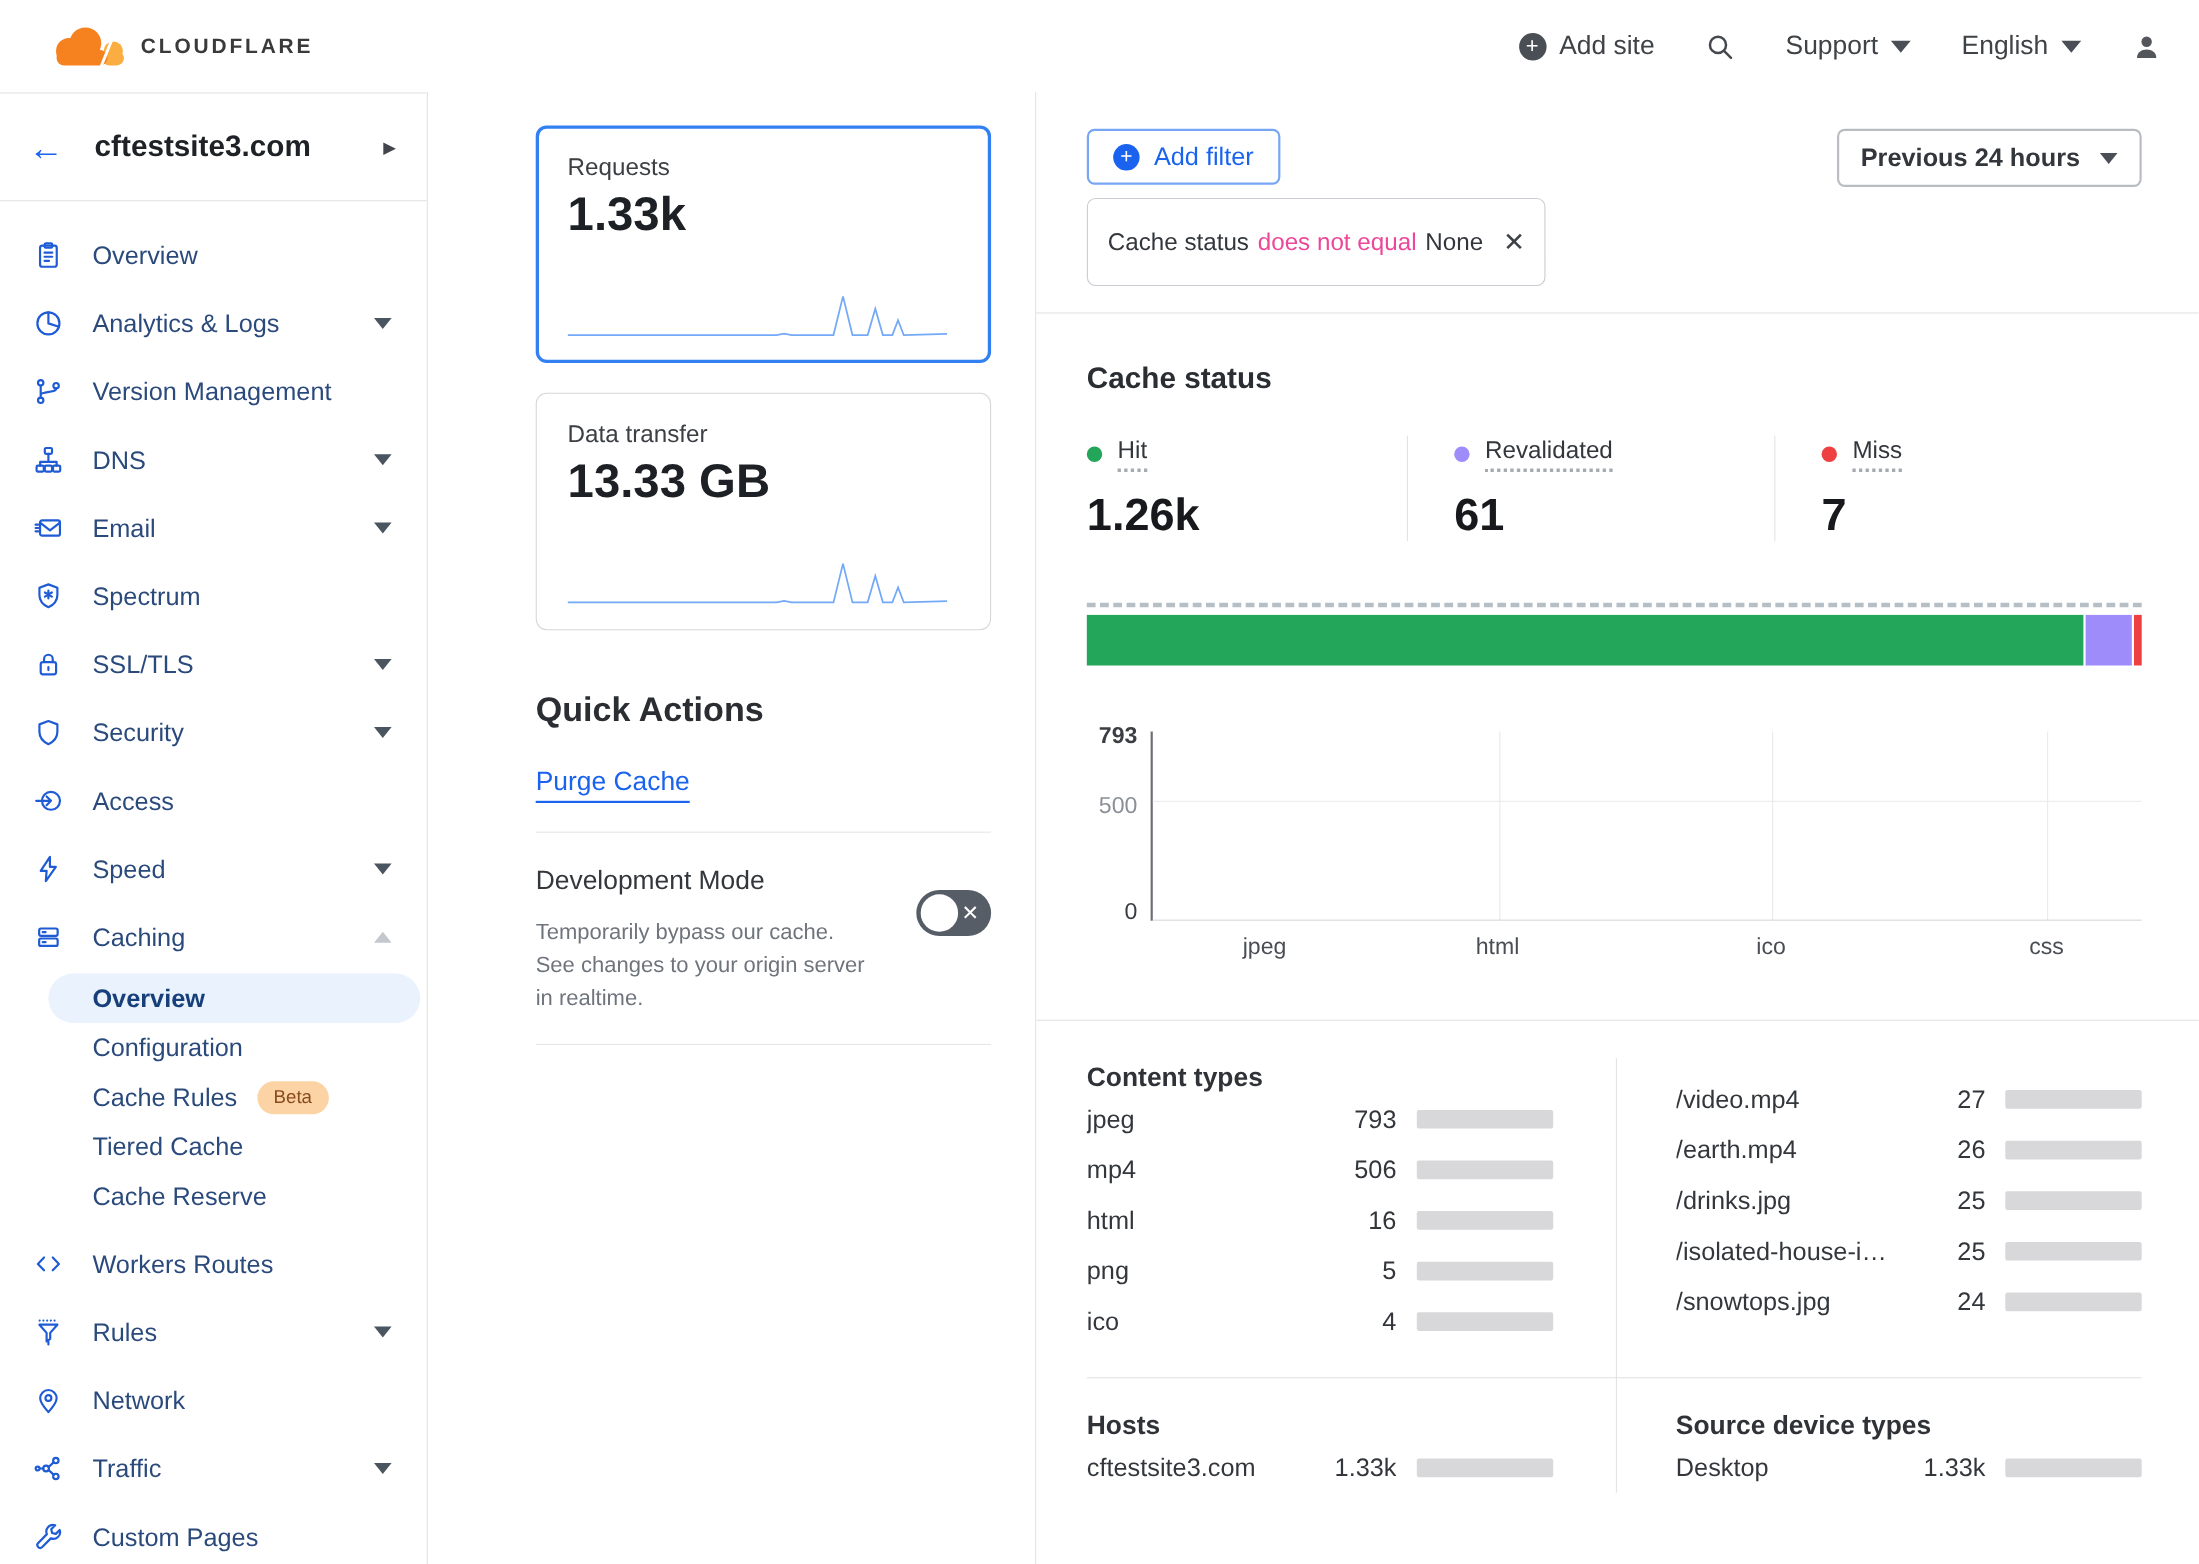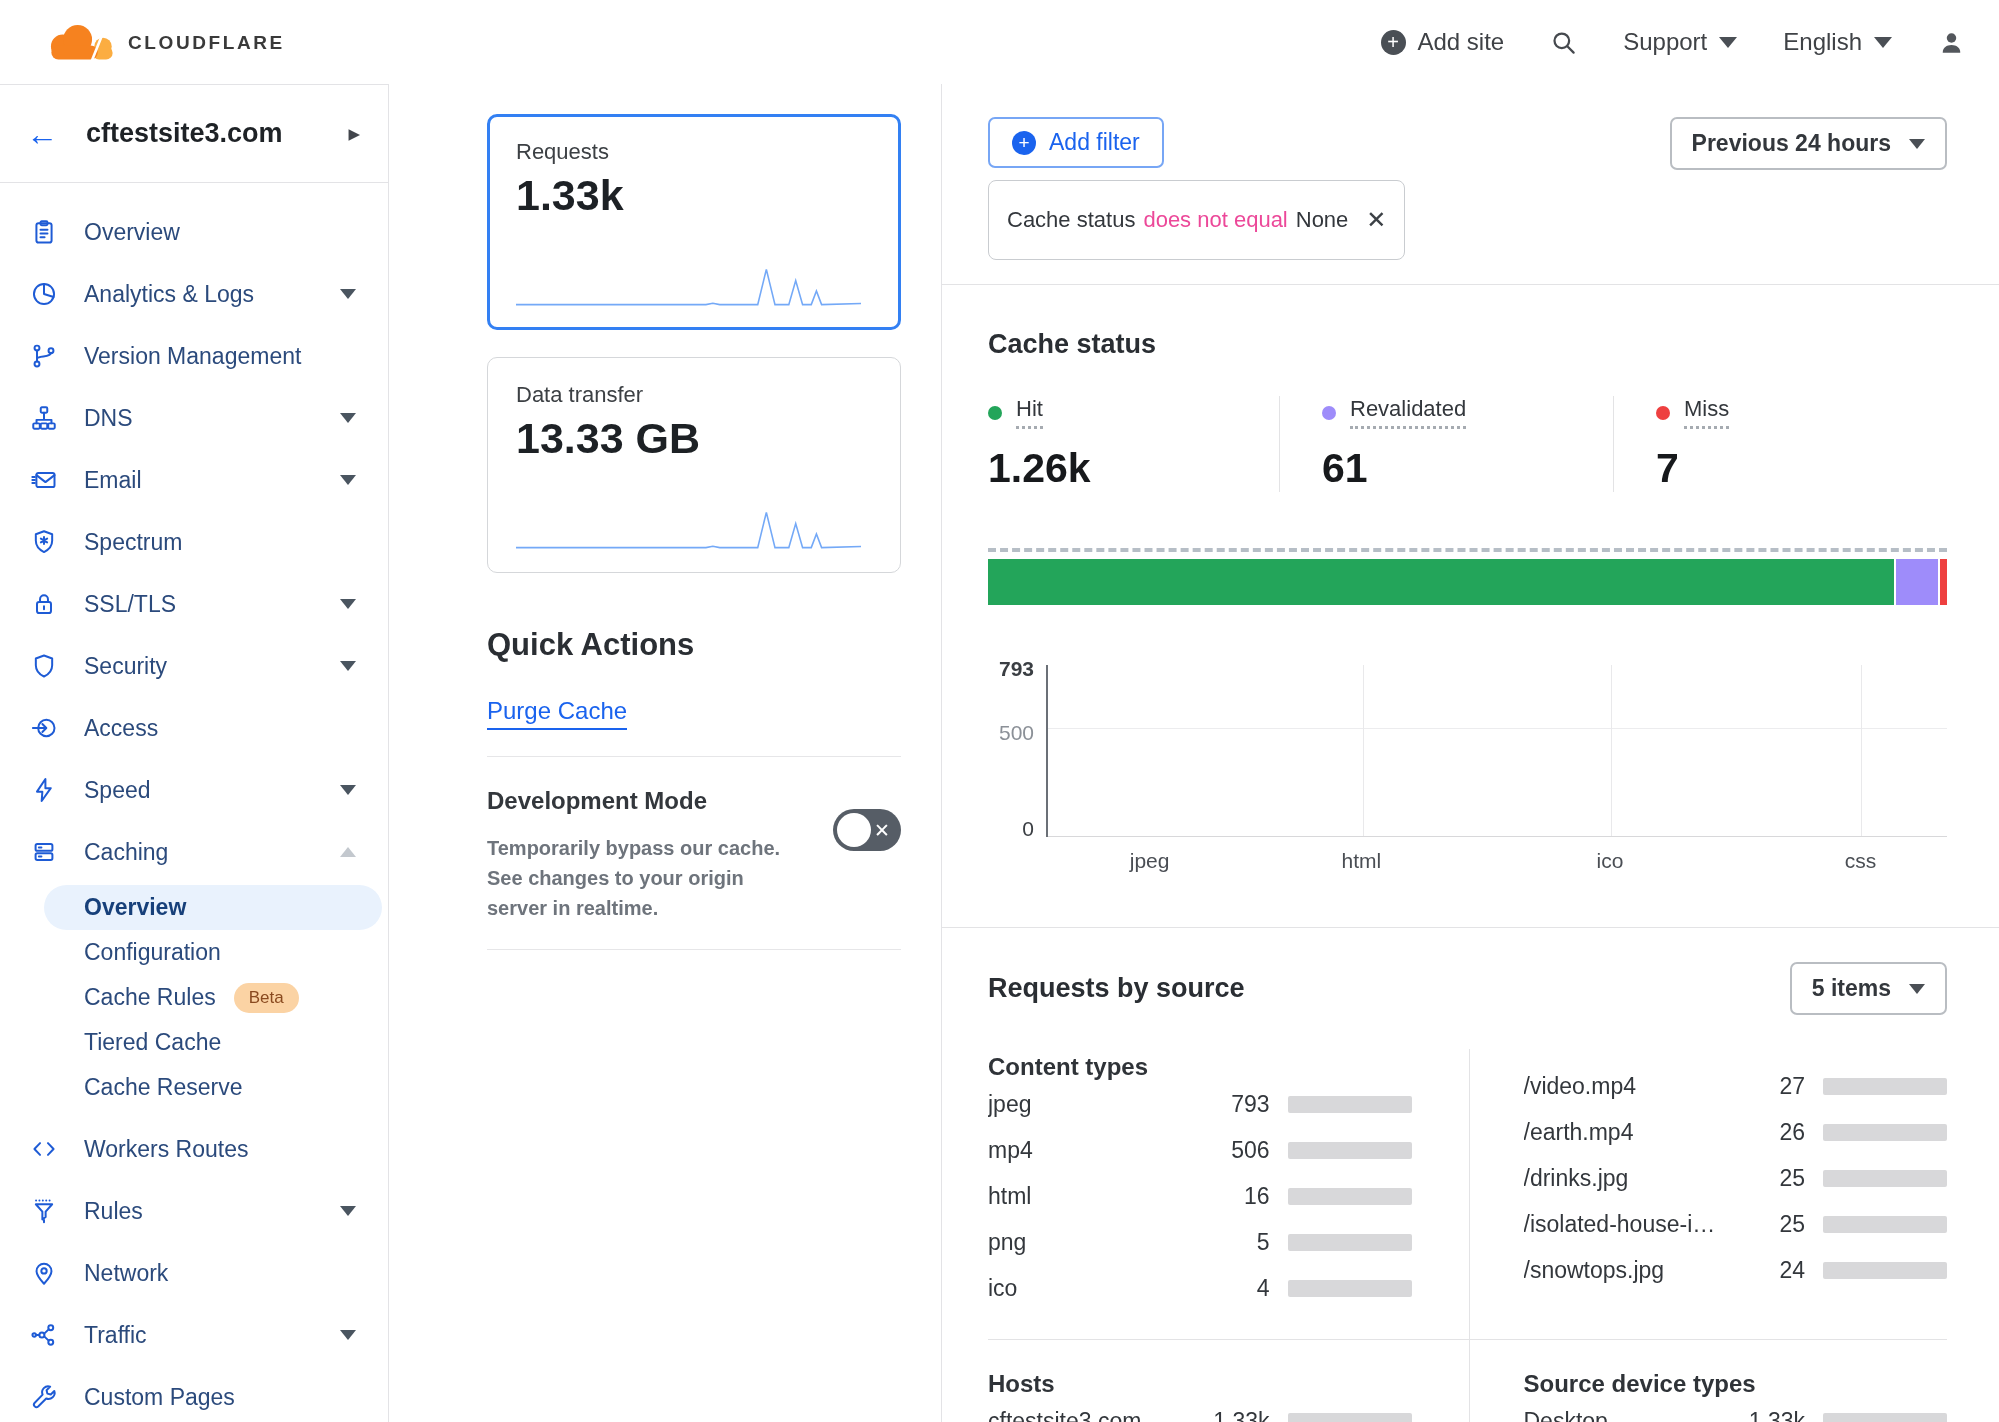--- a/index.html
+++ b/index.html
@@ -47,21 +47,21 @@
   .metric-card.selected { border:3px solid #3380f3; padding:22px 26px 16px; }
   .metric-label { font-size:22px; color:#3c4044; }
   .metric-value { font-size:43px; font-weight:bold; color:#1d2125; margin-top:6px; }
   .spark { margin-top:auto; width:97%; height:48px; }
   .spark polyline { fill:none; stroke:#74a9f7; stroke-width:1.6; vector-effect:non-scaling-stroke; }
   .qa-title { margin-top:54px; font-size:31px; font-weight:bold; color:#2a2e33; }
   .purge-link { display:inline-block; margin-top:34px; font-size:24px; color:#1a63ee;
     border-bottom:2px solid #1a63ee; padding-bottom:3px; cursor:pointer; }
   .hr { border-top:1px solid #e6e6e8; margin-top:26px; }
   .devmode { margin-top:30px; display:flex; }
-  .devmode-text { flex:1;font-weight:bold; }
+  .devmode-text { flex:1; }
   .devmode-title { font-size:24px; color:#33373c; }
   .devmode-desc { margin-top:18px; font-size:20px; color:#6e747c; line-height:1.5; max-width:310px; }
   .toggle { width:68px; height:42px; background:#565d66; border-radius:21px; position:relative; margin-top:22px; cursor:pointer; flex:none; }
   .knob { position:absolute; left:4px; top:4px; width:34px; height:34px; background:#fff; border-radius:50%; }
   .toggle-x { position:absolute; right:11px; top:50%; transform:translateY(-50%); color:#fff; font-size:19px; }
 
   
   .rightpanel { flex:1; padding:33px 52px 0 46px; overflow:hidden; }
   .filter-row { display:flex; justify-content:space-between; align-items:flex-start; }
   .add-filter-btn { display:flex; align-items:center; gap:13px; border:2px solid #77a6f5; border-radius:7px;
@@ -501,27 +501,20 @@
     </div>
     <div class="colchart-x">
         <span class="xlab" style="left: 11.5%;">jpeg</span>
         <span class="xlab" style="left: 35%;">html</span>
         <span class="xlab" style="left: 62.6%;">ico</span>
         <span class="xlab" style="left: 90.4%;">css</span>
       </div>
 
     <div class="rbs-divider"></div>
 
-    <div class="rbs-header">
-      <div class="rbs-title">Requests by source</div>
-      <button class="select-btn">
-        <span>5 items</span>
-        <span class="caret-sm"></span>
-      </button>
-    </div>
 
     <div class="rbs-body">
       <div class="rbs-vline"></div>
 
       <div class="rbs-row">
         <div class="rbs-cell left">
           <div class="tbl-title">Content types</div>
           <div class="trow">
             <span class="tlabel">jpeg</span>
             <span class="tval">793</span>

